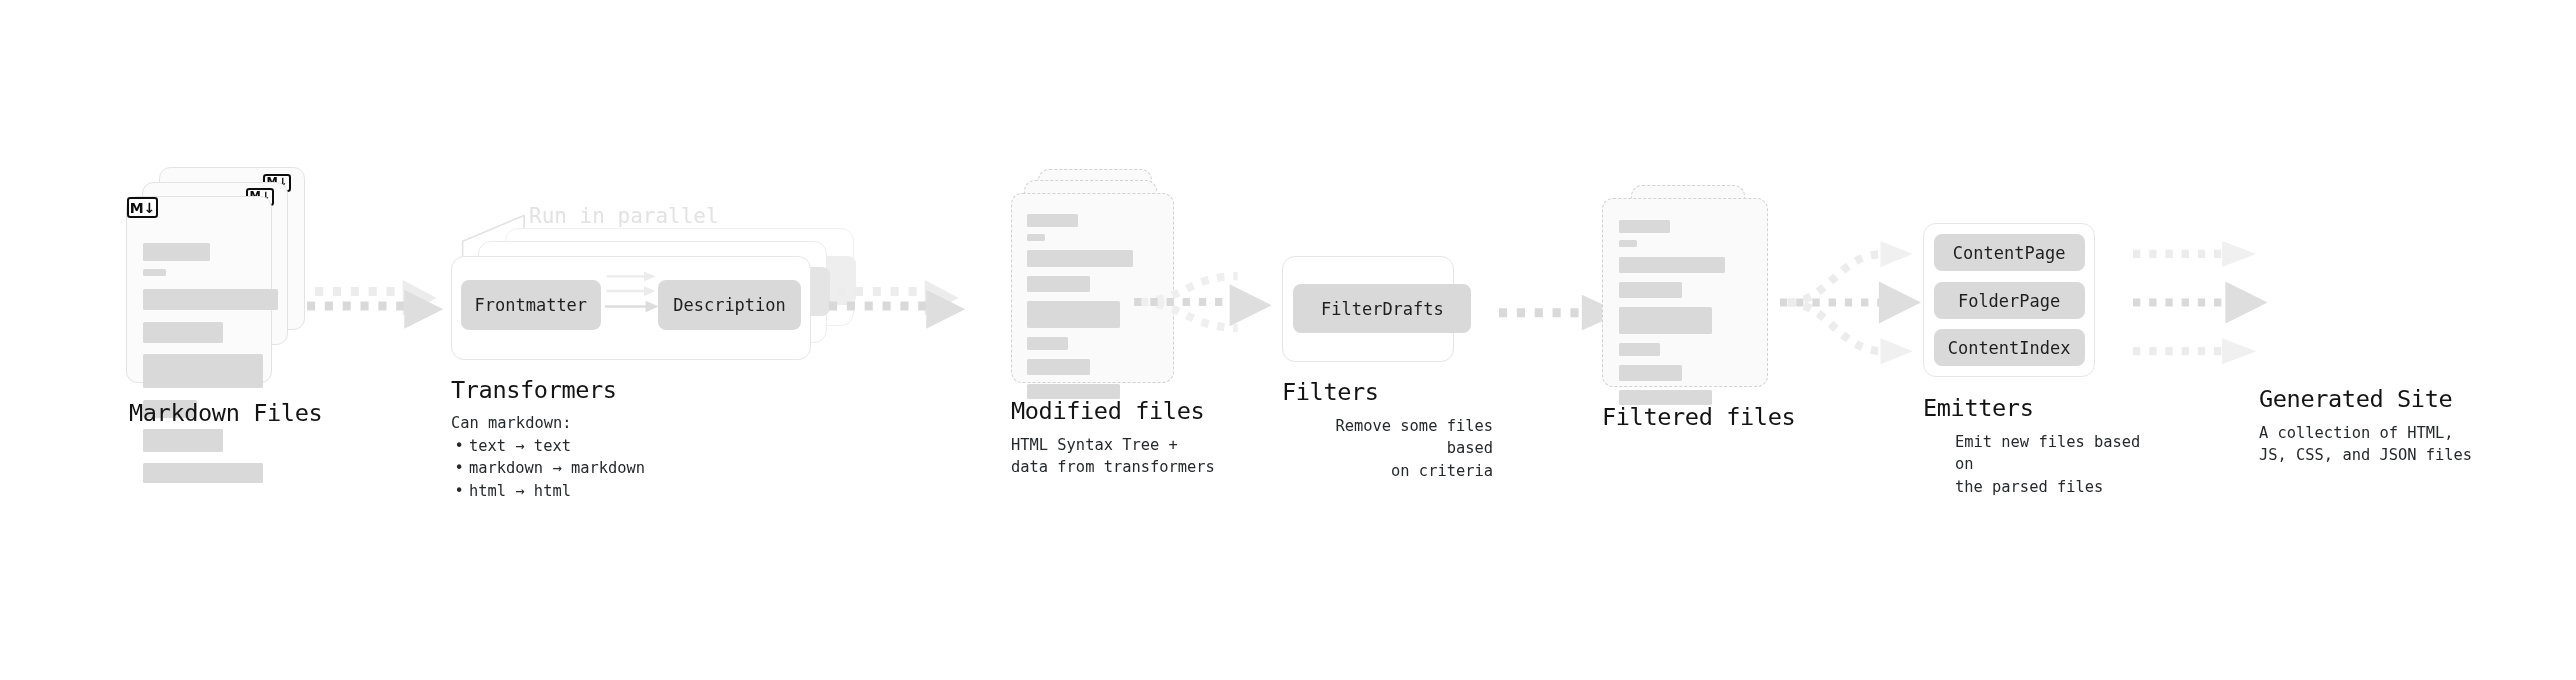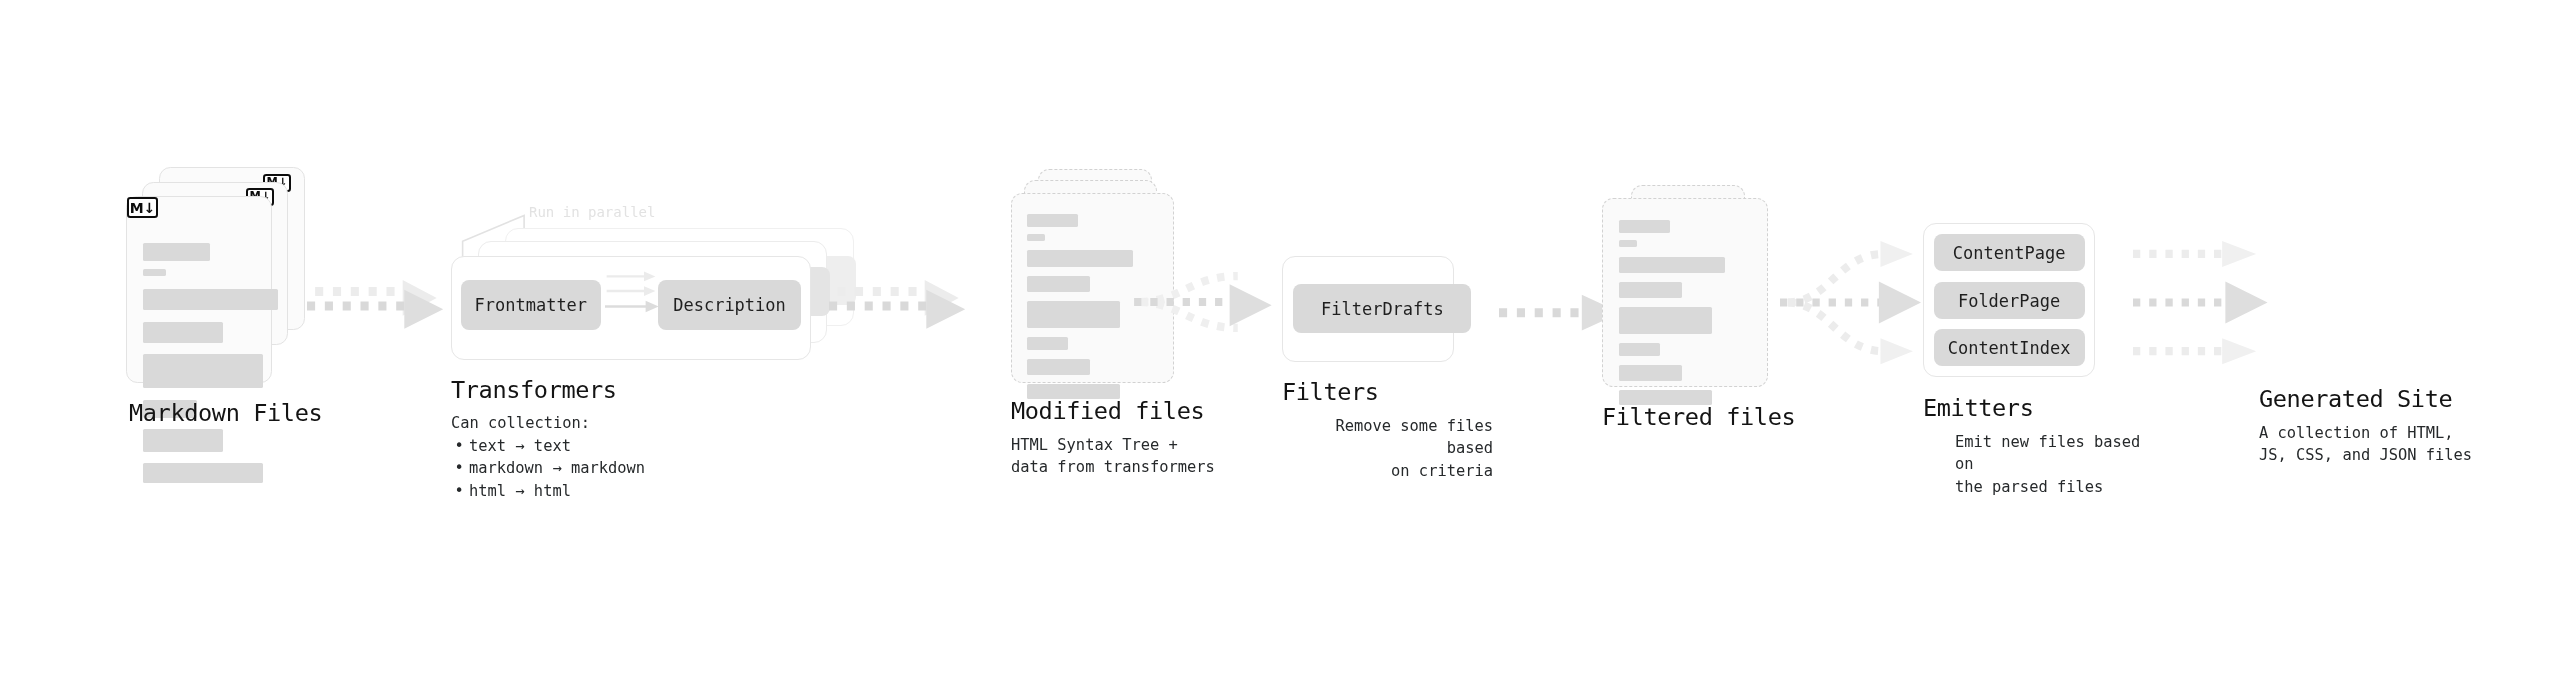--- a/index.html
+++ b/index.html
@@ -102,21 +102,21 @@
   .sub.list { white-space: normal; }
   .sub ul { margin: 0; padding-left: 18px; list-style: none; }
   .sub li { position: relative; }
   .sub li::before {
     content: "\2022";
     position: absolute; left: -14.6px; top: 0;
   }
 
   .annot {
     position: absolute;
-    font-size: 14px;
+    font-size: 21px;
     color: #e2e2e2;
     white-space: nowrap;
   }
 
   svg { overflow: visible; display:block; }
 </style>
 </head>
 <body>
 
 <div id="stage">
@@ -184,21 +184,21 @@
       </g>
       <polygon points="48,3 62,9 48,15" fill="#ebebeb"></polygon>
       <polygon points="48,21 62,27 48,33" fill="#ebebeb"></polygon>
       <g stroke="#dcdcdc" stroke-width="3" fill="none">
         <line x1="0" y1="46" x2="54" y2="46"></line>
       </g>
       <polygon points="50,39 66,46 50,53" fill="#dcdcdc"></polygon>
     </svg>
 
     <div class="title" style="left:0px; top:185px;">Transformers</div>
-    <div class="sub" style="left:0px; top:221px;">Can collection:</div>
+    <div class="sub" style="left:0px; top:221px;">Can markdown:</div>
     <div class="sub list" style="left:0px; top:244px;">
       <ul>
         <li>text → text</li>
         <li>markdown → markdown</li>
         <li>html → html</li>
       </ul>
     </div>
   </div>
 
   <svg style="position:absolute; left:829px; top:280px;" width="150" height="57" viewBox="0 0 185 70">

